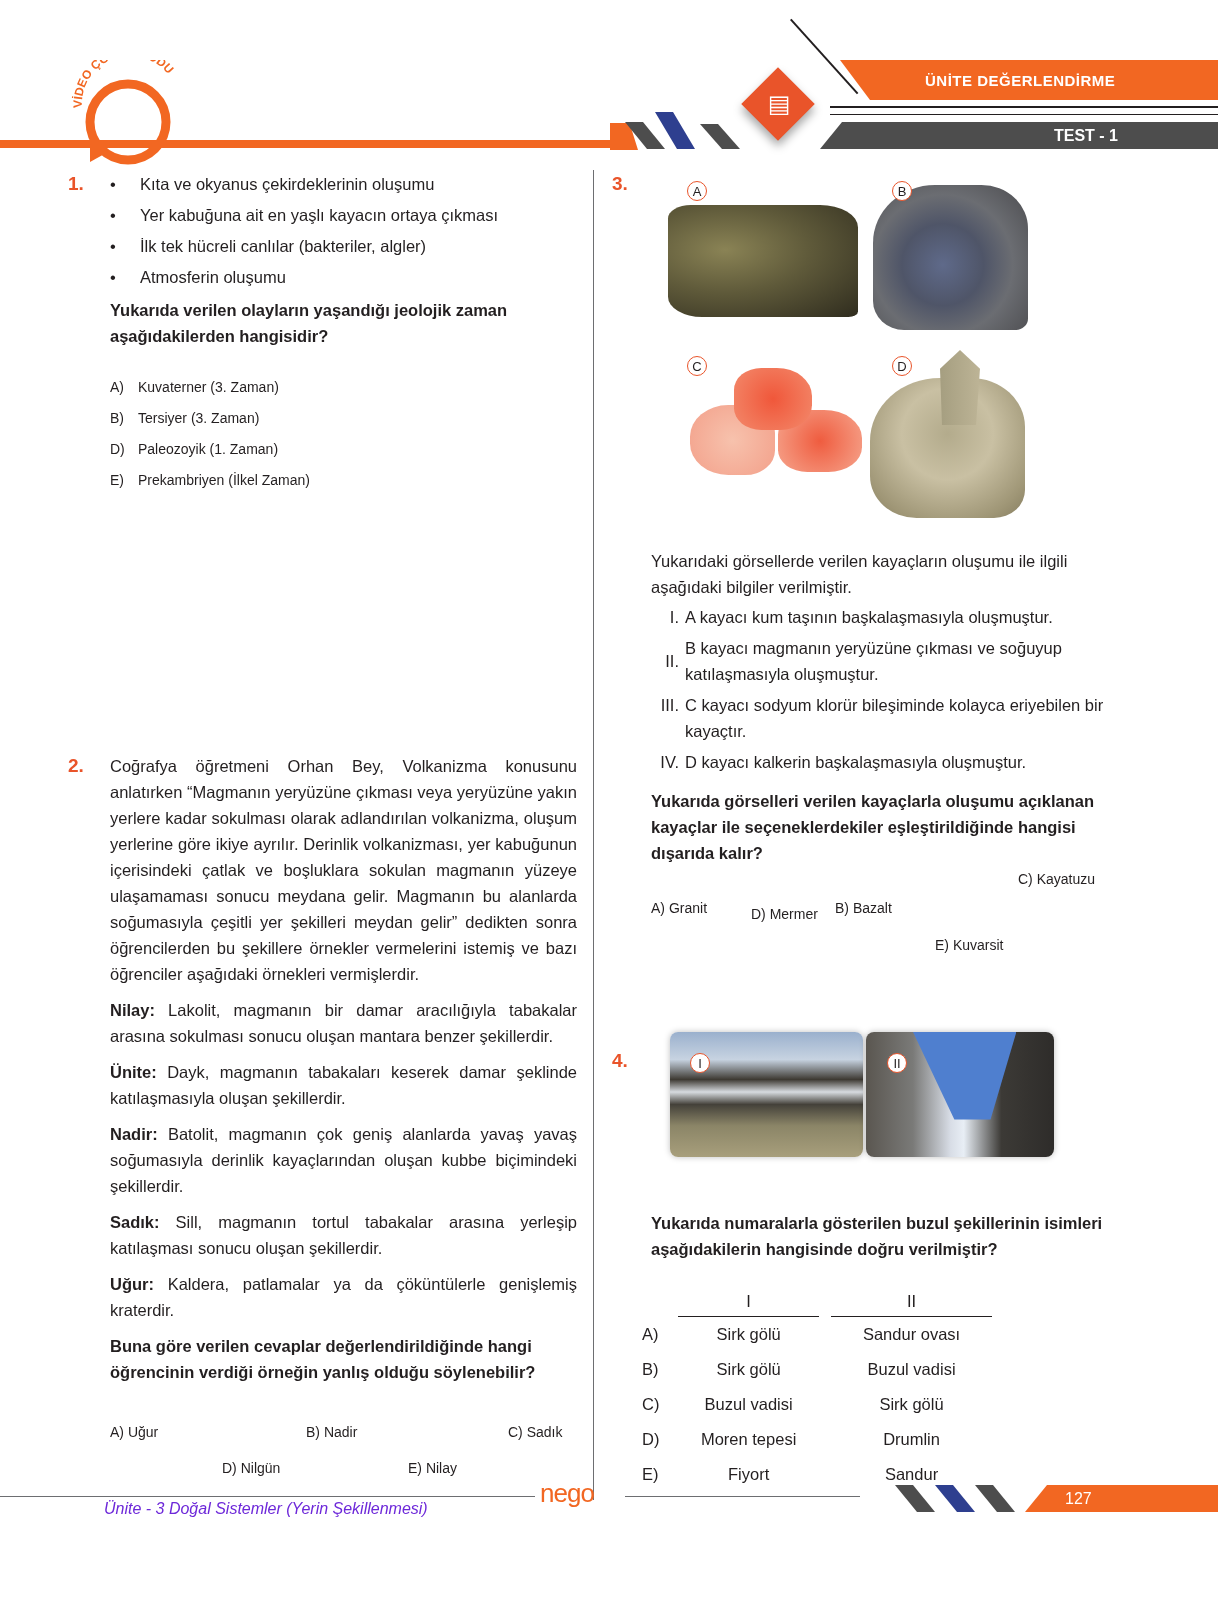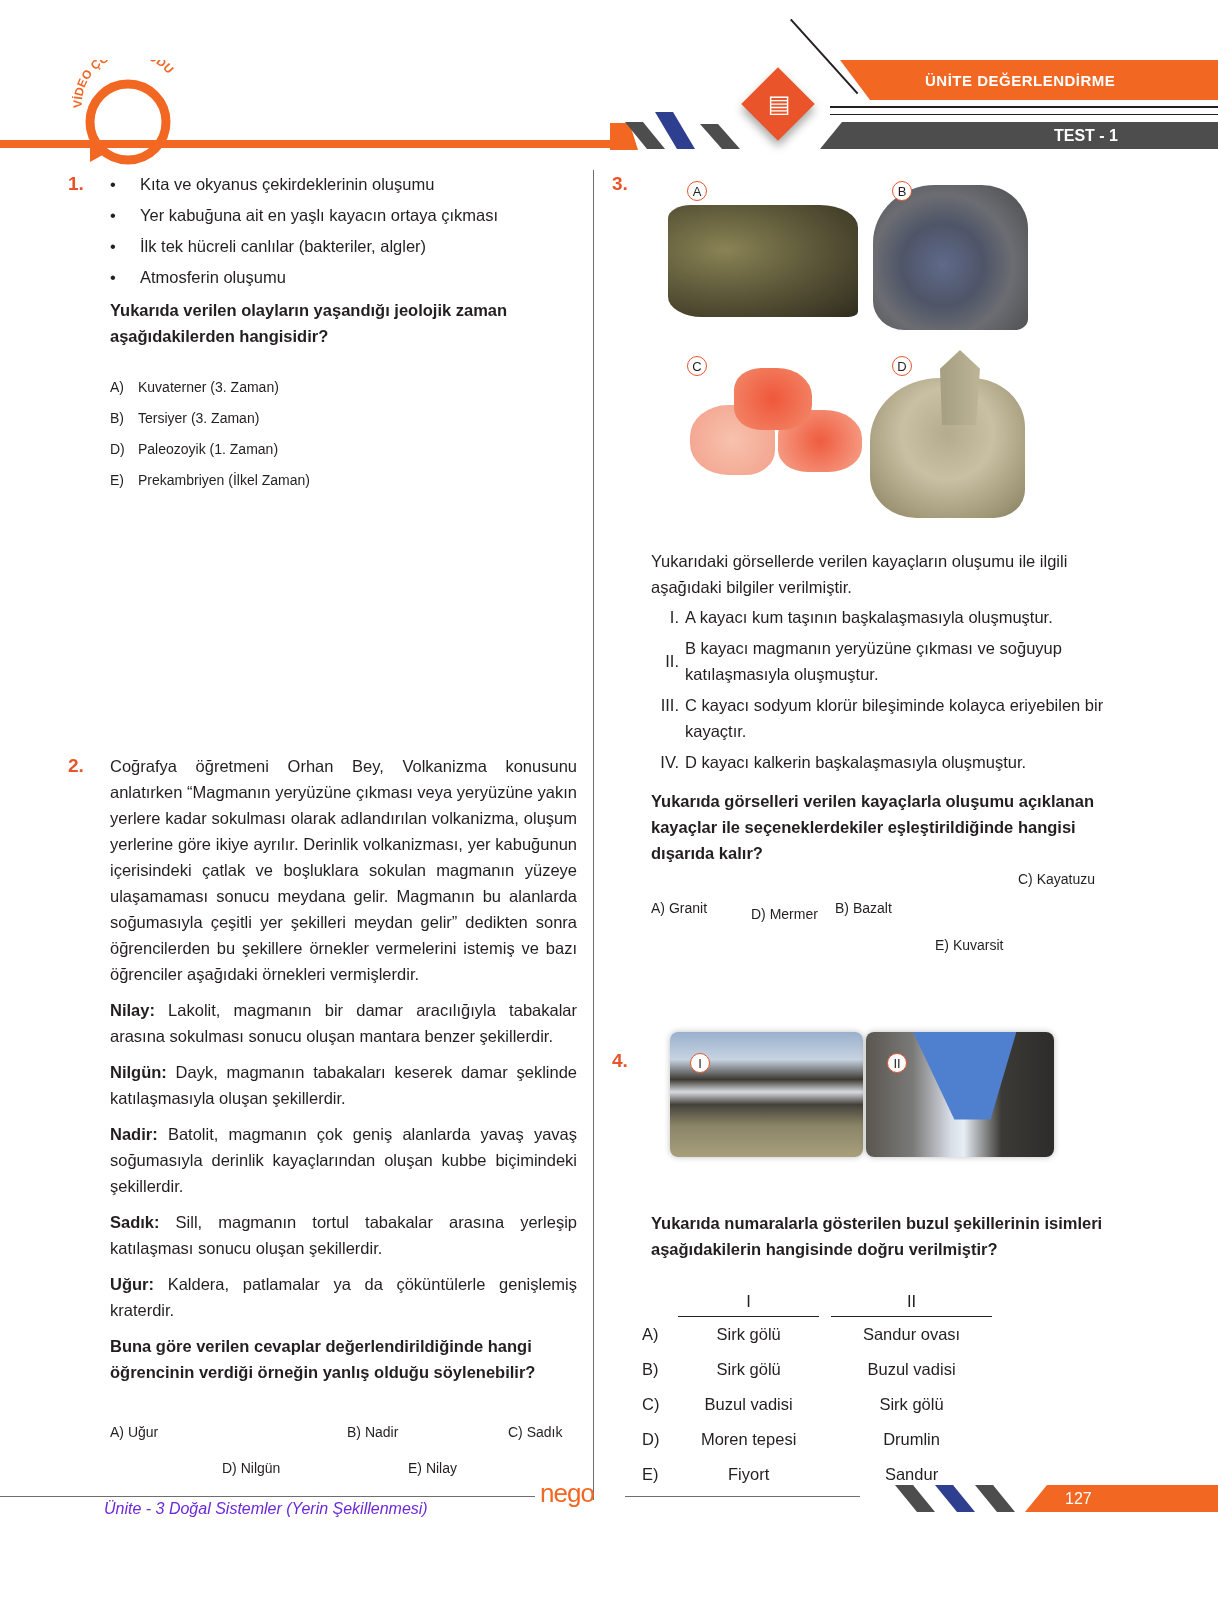--- a/index.html
+++ b/index.html
@@ -126,28 +126,28 @@
   <div class="opt-row"><span class="lbl">A)</span><span>Kuvaterner (3. Zaman)</span></div>
   <div class="opt-row"><span class="lbl">B)</span><span>Tersiyer (3. Zaman)</span></div>
   <div class="opt-row"><span class="lbl">D)</span><span>Paleozoyik (1. Zaman)</span></div>
   <div class="opt-row"><span class="lbl">E)</span><span>Prekambriyen (İlkel Zaman)</span></div>
 </div>
 
 <div class="abs qnum" style="left:68px;top:755px;">2.</div>
 <div class="abs" style="left:110px;top:753px;width:467px;text-align:justify;">
   <p class="para">Coğrafya öğretmeni Orhan Bey, Volkanizma konusunu anlatırken “Magmanın yeryüzüne çıkması veya yeryüzüne yakın yerlere kadar sokulması olarak adlandırılan volkanizma, oluşum yerlerine göre ikiye ayrılır. Derinlik volkanizması, yer kabuğunun içerisindeki çatlak ve boşluklara sokulan magmanın yüzeye ulaşamaması sonucu meydana gelir. Magmanın bu alanlarda soğumasıyla çeşitli yer şekilleri meydan gelir” dedikten sonra öğrencilerden bu şekillere örnekler vermelerini istemiş ve bazı öğrenciler aşağıdaki örnekleri vermişlerdir.</p>
   <p class="para"><b>Nilay:</b><span> Lakolit, magmanın bir damar aracılığıyla tabakalar arasına sokulması sonucu oluşan mantara benzer şekillerdir.</span></p>
-  <p class="para"><b>Nilgün:</b><span> Dayk, magmanın tabakaları keserek damar şeklinde katılaşmasıyla oluşan şekillerdir.</span></p>
+  <p class="para"><b>Ünite:</b><span> Dayk, magmanın tabakaları keserek damar şeklinde katılaşmasıyla oluşan şekillerdir.</span></p>
   <p class="para"><b>Nadir:</b><span> Batolit, magmanın çok geniş alanlarda yavaş yavaş soğumasıyla derinlik kayaçlarından oluşan kubbe biçimindeki şekillerdir.</span></p>
   <p class="para"><b>Sadık:</b><span> Sill, magmanın tortul tabakalar arasına yerleşip katılaşması sonucu oluşan şekillerdir.</span></p>
   <p class="para"><b>Uğur:</b><span> Kaldera, patlamalar ya da çöküntülerle genişlemiş kraterdir.</span></p>
   <p class="para bold" style="text-align:left;">Buna göre verilen cevaplar değerlendirildiğinde hangi öğrencinin verdiği örneğin yanlış olduğu söylenebilir?</p>
 </div>
 <div class="abs opt-row" style="left:110px;top:1419px;"><span>A)</span> <span>Uğur</span></div>
-<div class="abs opt-row" style="left:306px;top:1419px;margin-left:41px;"><span>B)</span> <span>Nadir</span></div>
+<div class="abs opt-row" style="left:306px;top:1419px;"><span>B)</span> <span>Nadir</span></div>
 <div class="abs opt-row" style="left:508px;top:1419px;"><span>C)</span> <span>Sadık</span></div>
 <div class="abs opt-row" style="left:222px;top:1455px;"><span>D)</span> <span>Nilgün</span></div>
 <div class="abs opt-row" style="left:408px;top:1455px;"><span>E)</span> <span>Nilay</span></div>
 
 <div class="abs qnum" style="left:612px;top:173px;">3.</div>
 <div class="abs rock-a"></div>
 <div class="abs rock-b"></div>
 <div class="abs rock-c1"></div>
 <div class="abs rock-c3"></div>
 <div class="abs rock-c2"></div>

